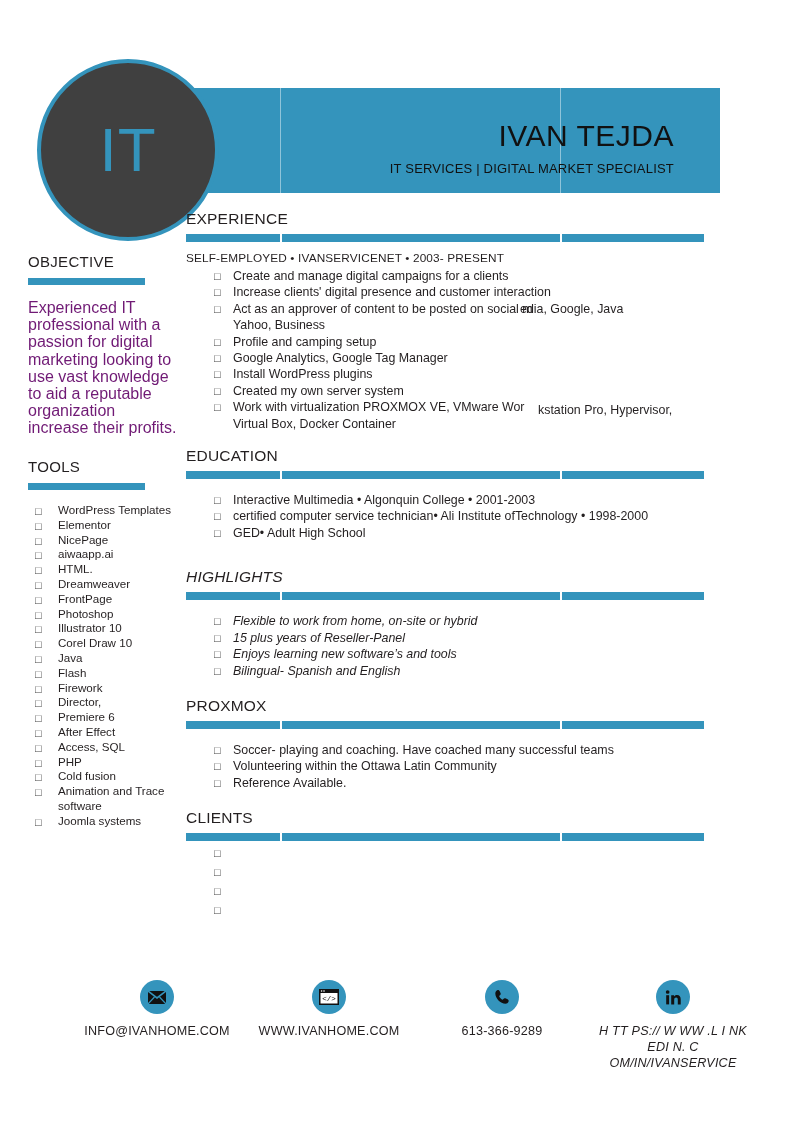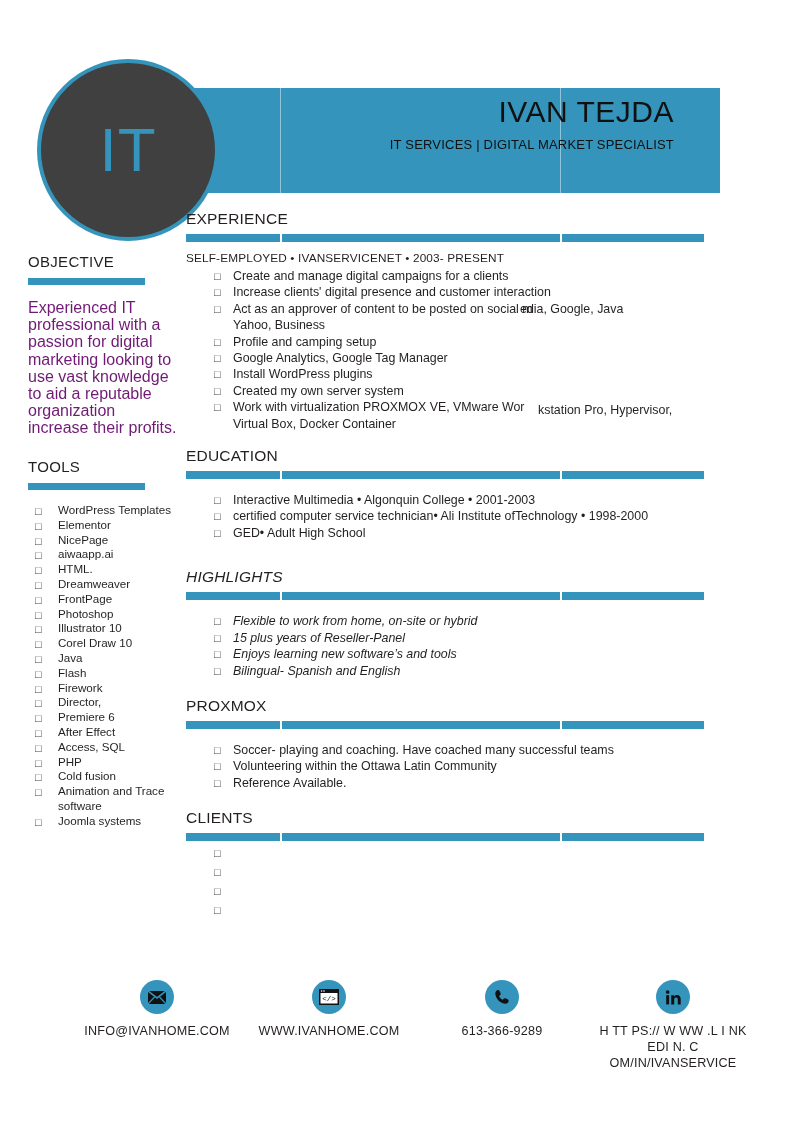--- a/index.html
+++ b/index.html
@@ -21,21 +21,21 @@
   }
   .band-divider {
     position:absolute; top:0; width:1px; height:105px;
     background:rgba(255,255,255,0.45);
   }
   .band-divider.d1 { left:99px; }
   .band-divider.d2 { left:379px; }
 
   .name-block {
     position:absolute; left:181px; top:88px; width:515px; height:105px;
-    text-align:right; padding-right:22px; padding-top:4px;
+    text-align:right; padding-right:22px; padding-top:28px;
   }
   .name {
     font-size:30px; font-weight:400; color:#111;
     letter-spacing:0.5px; line-height:40px;
   }
   .subtitle {
     font-size:13px; color:#111; letter-spacing:0.2px;
     margin-top:4px; line-height:18px;
   }
 
@@ -131,21 +131,21 @@
   .foot-col { position:absolute; text-align:center; }
   .foot-icon {
     width:34px; height:34px; border-radius:50%; background:#3494bc;
     margin:0 auto; display:flex; align-items:center; justify-content:center;
   }
   .foot-icon svg { display:block; }
   .foot-label {
     margin-top:9px; font-size:12.6px; color:#231f20; line-height:16px;
     letter-spacing:0.2px; white-space:nowrap;
   }
-  .foot-label.wrap { white-space:normal; width:170px; }
+  .foot-label.wrap { white-space:normal; width:170px;font-style:italic; }
 </style>
 </head>
 <body>
 
 <div class="page">
 
   <div class="header-band">
     <div class="band-divider d1"></div>
     <div class="band-divider d2"></div>
   </div>

